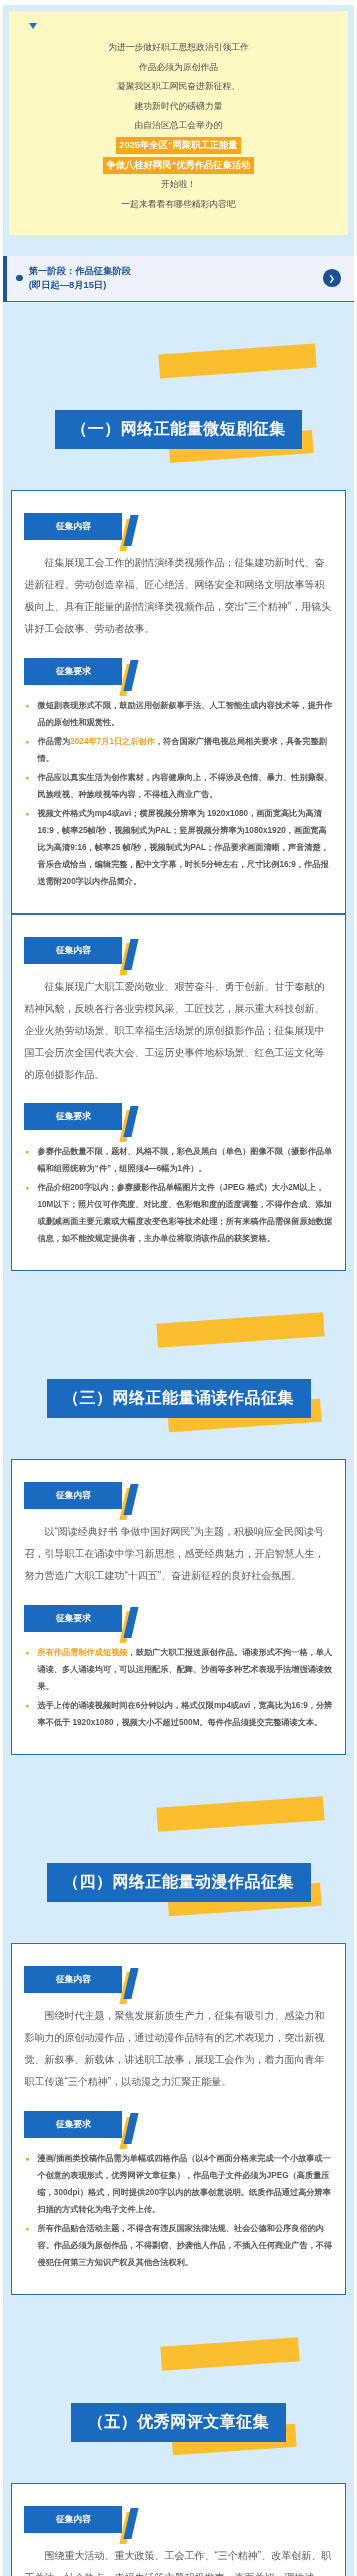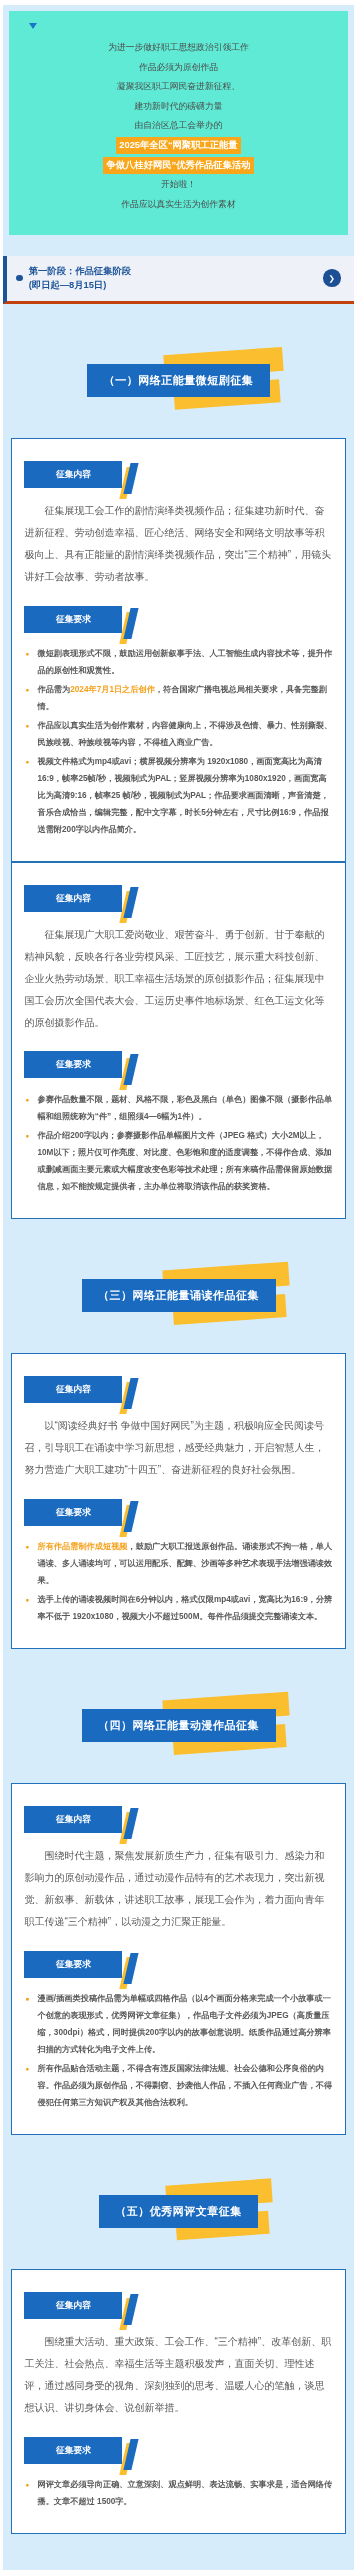--- a/index.html
+++ b/index.html
@@ -6,44 +6,44 @@
     --blue:#1a6abf; --darkblue:#1d5499; --navy:#1d4f94;
     --yellow:#fbbe2e; --orange:#f5a11c; --red:#c5203e;
     --colbg:#d7ecfb; --cardborder:#2272bb; --body:#595959;
   }
   *{box-sizing:border-box; margin:0; padding:0;}
   body{background:#ffffff; font-family:"Liberation Sans","DejaVu Sans",sans-serif; color:var(--body);}
   .page{width:357px; margin:0 auto; background:#fff;}
   .col{margin:5.2px 3.1px 0; background:var(--colbg); padding:6.2px 0 36px;}
 
   
-  .intro-card{background:#5eead4; margin:0 6.2px; padding:8.2px 10.3px 20.6px; position:relative;}
+  .intro-card{background:#fef9c3; margin:0 6.2px; padding:8.2px 10.3px 20.6px; position:relative;}
   .tri{width:0; height:0; border-left:4.6px solid transparent; border-right:4.6px solid transparent;
        border-top:6.7px solid #1a75c8; margin:3.1px 0 9.3px 9.3px;}
   .intro-line{text-align:center; font-size:8.8px; color:#4d4d4d; line-height:19.6px;}
   .intro-line .hl{display:inline-block; background:#f9a61a; color:#fff; font-weight:bold;
        font-size:9.3px; line-height:15.5px; padding:1px 3.6px;text-align:center;}
 
   
   .phase-bar{margin-top:21.6px; background:#eef1f7; border-left:4.1px solid var(--darkblue);
-       border-bottom:3px solid #c2410c; padding:7.2px 13.4px 8.2px 9.3px; display:flex; align-items:center;}
+       border-bottom:1px solid #c2410c; padding:7.2px 13.4px 8.2px 9.3px; display:flex; align-items:center;}
   .phase-dot{width:6.2px; height:6.2px; border-radius:50%; background:var(--darkblue); margin-right:6.2px; flex:0 0 auto;}
   .phase-titles{flex:1 1 auto;}
   .phase-t{color:var(--darkblue); font-weight:bold; font-size:9.3px; line-height:14.4px;}
   .chev{flex:0 0 auto; width:17.5px; height:17.5px; border-radius:50%; background:var(--navy); color:#fff;
        display:flex; align-items:center; justify-content:center; font-size:7.7px; font-weight:bold; cursor:pointer;}
 
   
   .banner-wrap{position:relative; width:max-content; margin:47px auto 32px; padding:13.4px 0 9.3px;}
   .deco-top{position:absolute; top:0; left:42%; right:-13.4px; height:24px; background:var(--yellow);
        transform:rotate(-4deg); z-index:0;}
   .deco-bot{position:absolute; bottom:0; right:-10.3px; width:58%; height:23px; background:var(--yellow);
        transform:rotate(-4deg); z-index:0;}
   .banner-main{position:relative; z-index:1; background:var(--blue); color:#fff; font-weight:bold;
-       font-size:11px; letter-spacing:0.5px; padding:8.8px 16.5px;}
+       font-size:16px; letter-spacing:0.5px; padding:8.8px 16.5px;margin-top:48px;}
 
   
   .card{background:#fff; border:1.5px solid var(--cardborder); margin:0 8px; padding:15.5px 12.4px 20.6px;}
   .sec-label{position:relative; width:98px; height:27px; line-height:27px; text-align:center;
        background:var(--blue); color:#fff; font-weight:bold; font-size:8.8px; margin:6.2px 0 12.4px; z-index:1;}
   .sec-label::before{content:""; position:absolute; left:calc(100% + 4.6px); top:2.6px; width:7.7px; height:31px;
        background:var(--blue); transform:skewX(-13deg);}
   .sec-label::after{content:""; position:absolute; left:calc(100% + 1px); top:6.2px; width:7.2px; height:32px;
        background:var(--yellow); transform:skewX(-13deg); z-index:-1;}
   .para{font-size:10px; line-height:22px; text-indent:2em; color:var(--body); margin-bottom:7.2px;}
@@ -61,21 +61,21 @@
       <div class="tri"></div>
       <div>
           <div class="intro-line">为进一步做好职工思想政治引领工作</div>
           <div class="intro-line">作品必须为原创作品</div>
           <div class="intro-line">凝聚我区职工网民奋进新征程、</div>
           <div class="intro-line">建功新时代的磅礴力量</div>
           <div class="intro-line">由自治区总工会举办的</div>
           <div class="intro-line"><span class="hl">2025年全区“网聚职工正能量</span></div>
           <div class="intro-line"><span class="hl">争做八桂好网民”优秀作品征集活动</span></div>
           <div class="intro-line">开始啦！</div>
-          <div class="intro-line">作品应以真实生活为创作素材</div>
+          <div class="intro-line">一起来看看有哪些精彩内容吧</div>
         </div>
     </div>
 
     <div class="phase-bar">
       <span class="phase-dot"></span>
       <div class="phase-titles">
         <div class="phase-t">第一阶段：作品征集阶段</div>
         <div class="phase-t">(即日起—8月15日)</div>
       </div>
       <span class="chev">❯</span>

